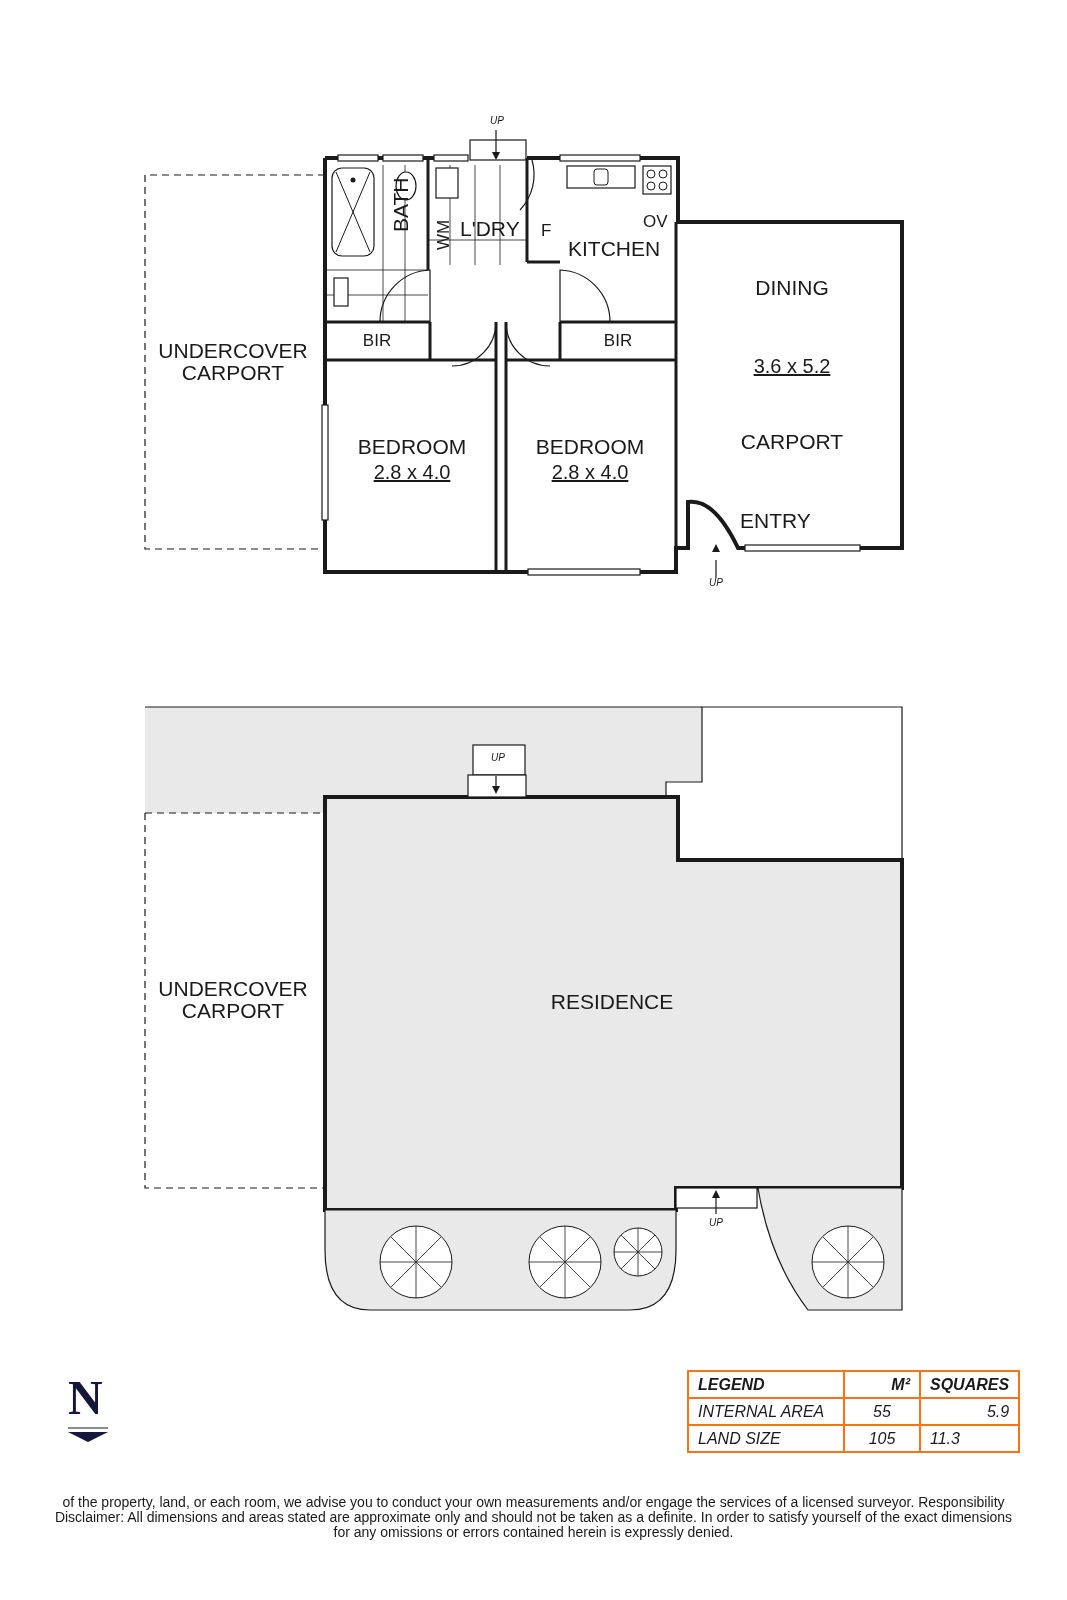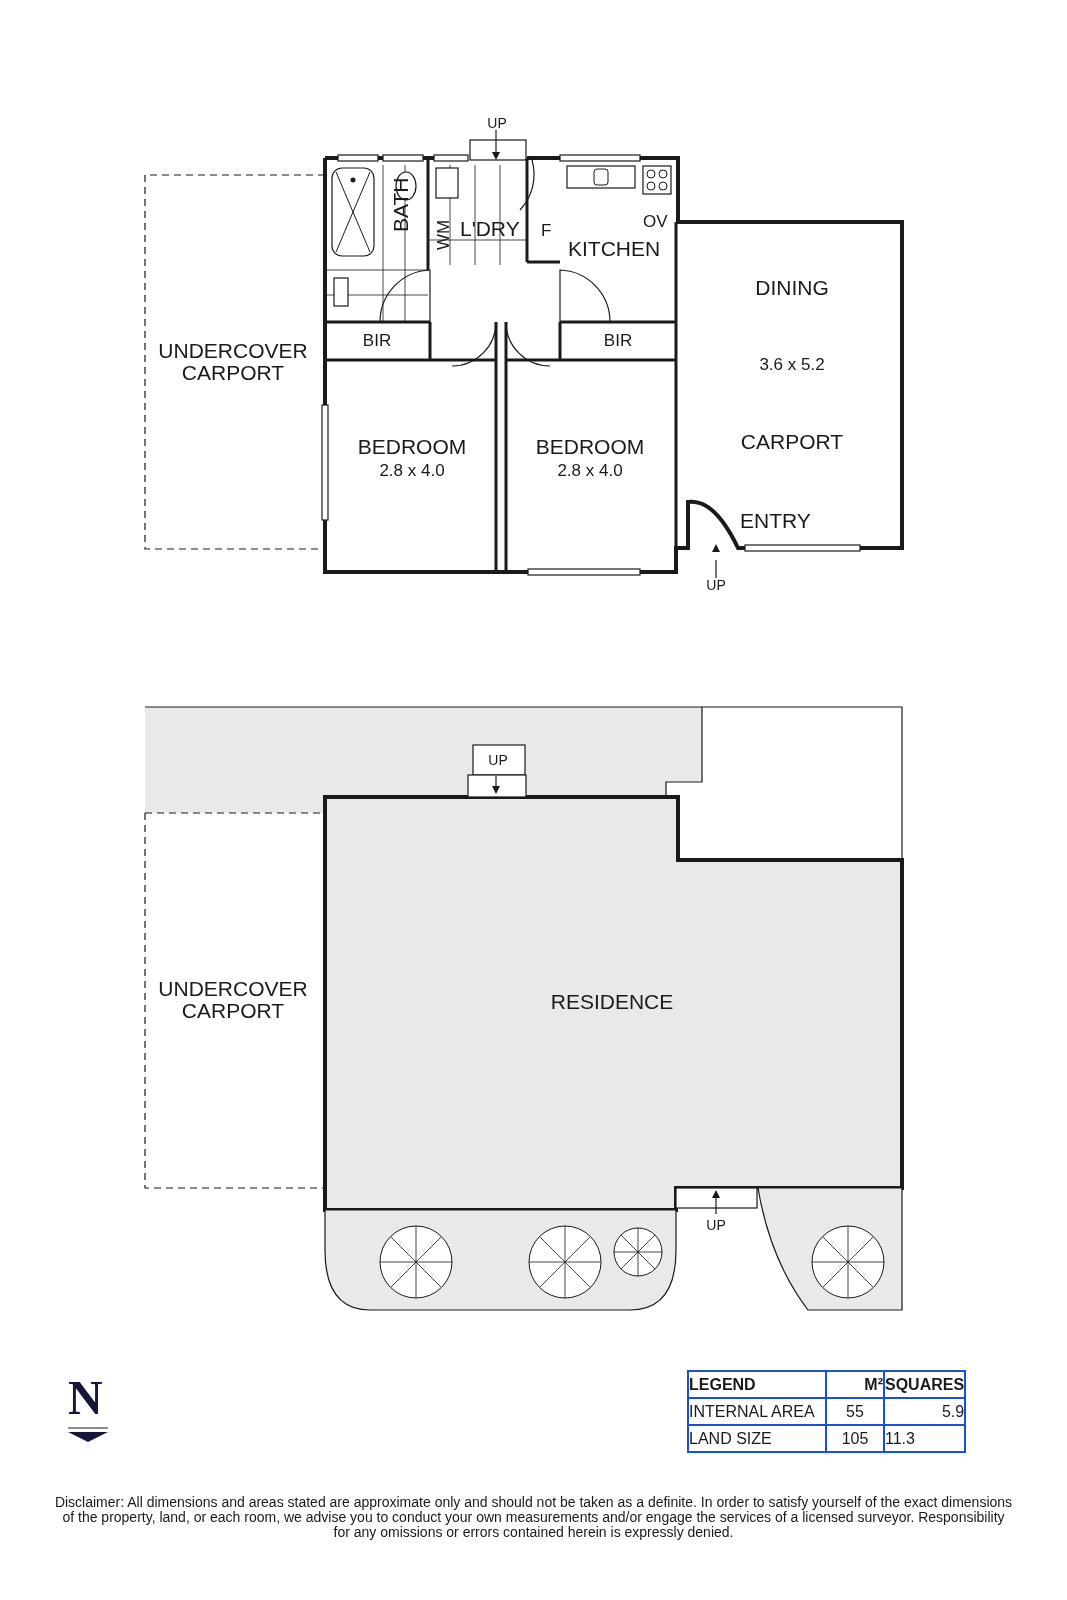--- a/index.html
+++ b/index.html
@@ -1,25 +1,25 @@
 <!DOCTYPE html>
 <html><head>
 <meta charset="utf-8">
 <style>
   html, body { margin:0; padding:0; background:#ffffff; }
   body { width:1067px; height:1600px; position:relative; overflow:hidden; font-family:"Liberation Sans", sans-serif; color:#1a1a1a; }
   svg { position:absolute; left:0; top:0; }
   .lbl { position:absolute; font-family:"Liberation Sans", sans-serif; color:#1a1a1a; white-space:nowrap; }
   .c { transform:translateX(-50%); text-align:center; }
   .room { font-size:21px; line-height:22px; }
-  .dim { font-size:17px; }
+  .dim { font-size:20px;text-decoration:underline; }
   .small { font-size:17px; }
-  .tiny { font-size:14px; }
+  .tiny { font-size:10px;font-style:italic; }
   .legend { position:absolute; left:687px; top:1370px; border-collapse:collapse; font-size:16px; }
-  .legend td { border:2px solid #1d4ed8; height:25px; padding:0 0; }
+  .legend td { border:2px solid #f97316; height:25px; padding:0 9px;font-style:italic; }
   .legend .h { font-weight:bold; }
   .disclaimer { position:absolute; left:0; top:1495px; width:1067px; text-align:center; font-size:14px; line-height:15px; color:#1a1a1a; }
   .north { position:absolute; left:68px; top:1370px; font-family:"Liberation Serif", serif; font-weight:bold; font-size:48px; color:#14163a; }
 </style>
 </head>
 <body>
 
 <svg width="1067" height="1600">
 
   <path d="M325 175 H145 V549 H325" fill="none" stroke="#1a1a1a" stroke-width="1.2" stroke-dasharray="7,5"></path>
@@ -173,16 +173,16 @@
   </tr>
   <tr>
     <td>LAND SIZE</td>
     <td style="text-align:center">105</td>
     <td style="">11.3</td>
   </tr>
 </tbody>
   </table>
 
 <div class="disclaimer">
+  <div>of the property, land, or each room, we advise you to conduct your own measurements and/or engage the services of a licensed surveyor. Responsibility</div>
   <div>Disclaimer: All dimensions and areas stated are approximate only and should not be taken as a definite. In order to satisfy yourself of the exact dimensions</div>
-  <div>of the property, land, or each room, we advise you to conduct your own measurements and/or engage the services of a licensed surveyor. Responsibility</div>
   <div>for any omissions or errors contained herein is expressly denied.</div>
 </div>
 
 </body></html>

